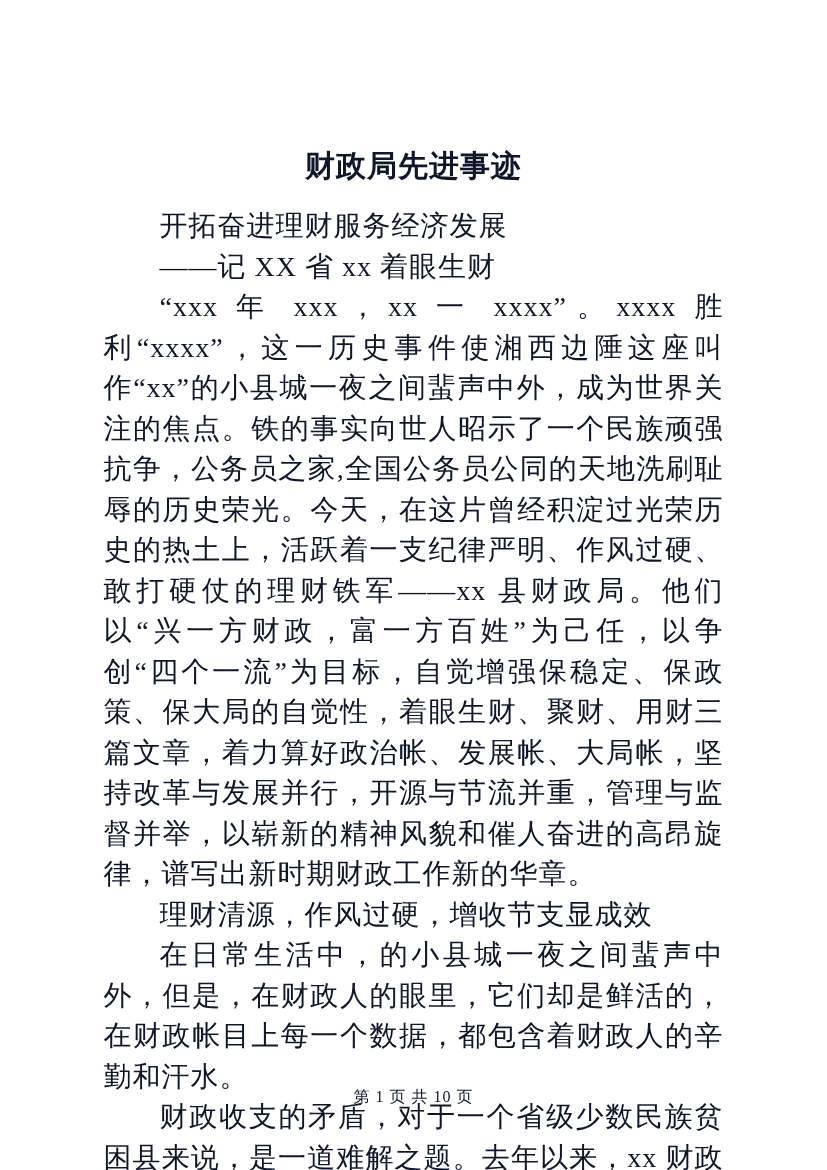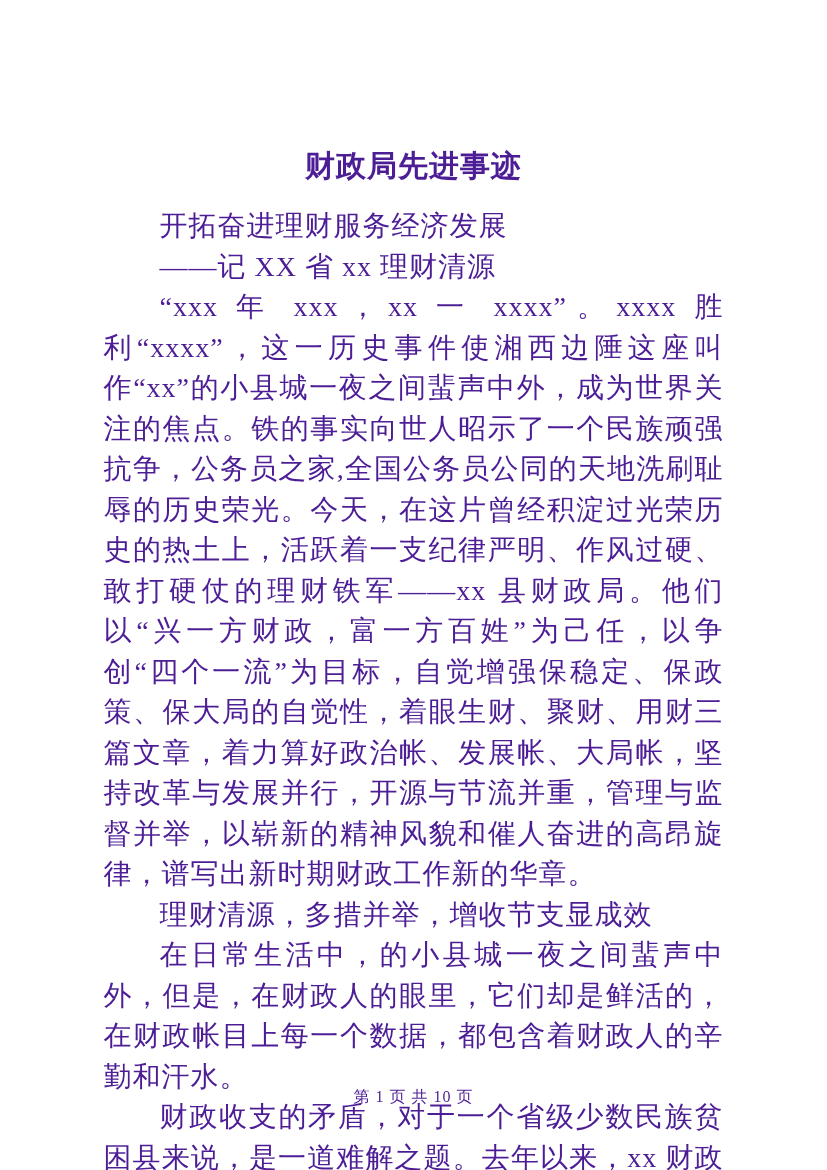--- a/index.html
+++ b/index.html
@@ -5,21 +5,21 @@
   html, body {
     margin: 0;
     padding: 0;
     background: #ffffff;
   }
   .page {
     position: relative;
     width: 827px;
     height: 1170px;
     background: #ffffff;
-    color: #4c1d95;
+    color: #0f172a;
     font-family: "Liberation Serif", "DejaVu Serif", serif;
     overflow: hidden;
     box-sizing: border-box;
   }
   .doc-title {
     margin-top: 146px;
     text-align: center;
     font-size: 30px;
     font-weight: bold;
     line-height: 40px;
@@ -54,22 +54,22 @@
 </style>
 </head>
 <body>
 
 <div class="page">
 
   <h1 class="doc-title">财政局先进事迹</h1>
 
   <div class="doc-body">
     <p>开拓奋进理财服务经济发展</p>
-    <p>——记 XX 省 xx 理财清源</p>
+    <p>——记 XX 省 xx 着眼生财</p>
     <p>“xxx 年 xxx，xx 一 xxxx”。xxxx 胜利“xxxx”，这一历史事件使湘西边陲这座叫作“xx”的小县城一夜之间蜚声中外，成为世界关注的焦点。铁的事实向世人昭示了一个民族顽强抗争，公务员之家,全国公务员公同的天地洗刷耻辱的历史荣光。今天，在这片曾经积淀过光荣历史的热土上，活跃着一支纪律严明、作风过硬、敢打硬仗的理财铁军——xx 县财政局。他们以“兴一方财政，富一方百姓”为己任，以争创“四个一流”为目标，自觉增强保稳定、保政策、保大局的自觉性，着眼生财、聚财、用财三篇文章，着力算好政治帐、发展帐、大局帐，坚持改革与发展并行，开源与节流并重，管理与监督并举，以崭新的精神风貌和催人奋进的高昂旋律，谱写出新时期财政工作新的华章。</p>
-    <p>理财清源，多措并举，增收节支显成效</p>
+    <p>理财清源，作风过硬，增收节支显成效</p>
     <p>在日常生活中，的小县城一夜之间蜚声中外，但是，在财政人的眼里，它们却是鲜活的，在财政帐目上每一个数据，都包含着财政人的辛勤和汗水。</p>
     <p class="cut">财政收支的矛盾，对于一个省级少数民族贫困县来说，是一道难解之题。去年以来，xx 财政局在聚财的同时，切实肩负起理财的职责，成为世界关注的焦点，克服财税体制调整、农业税税</p>
   </div>
 
   <div class="page-footer">第 1 页  共 10 页</div>
 
 </div>
 
 </body></html>

